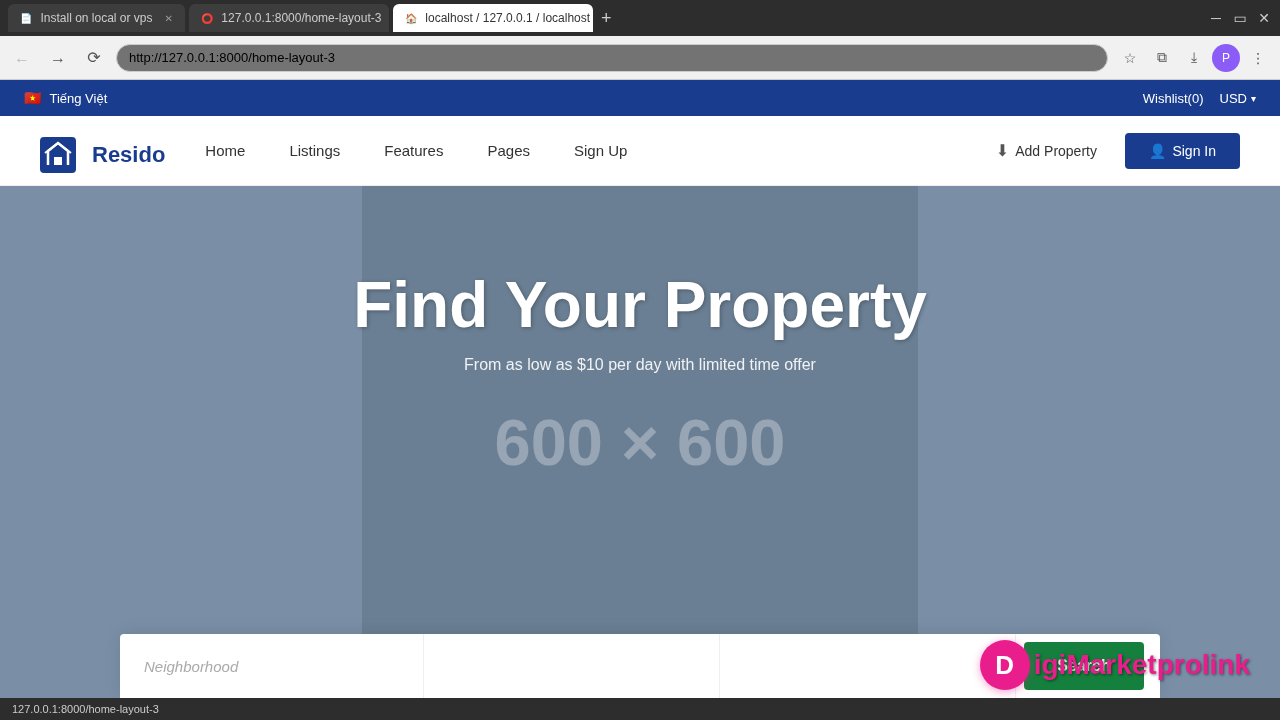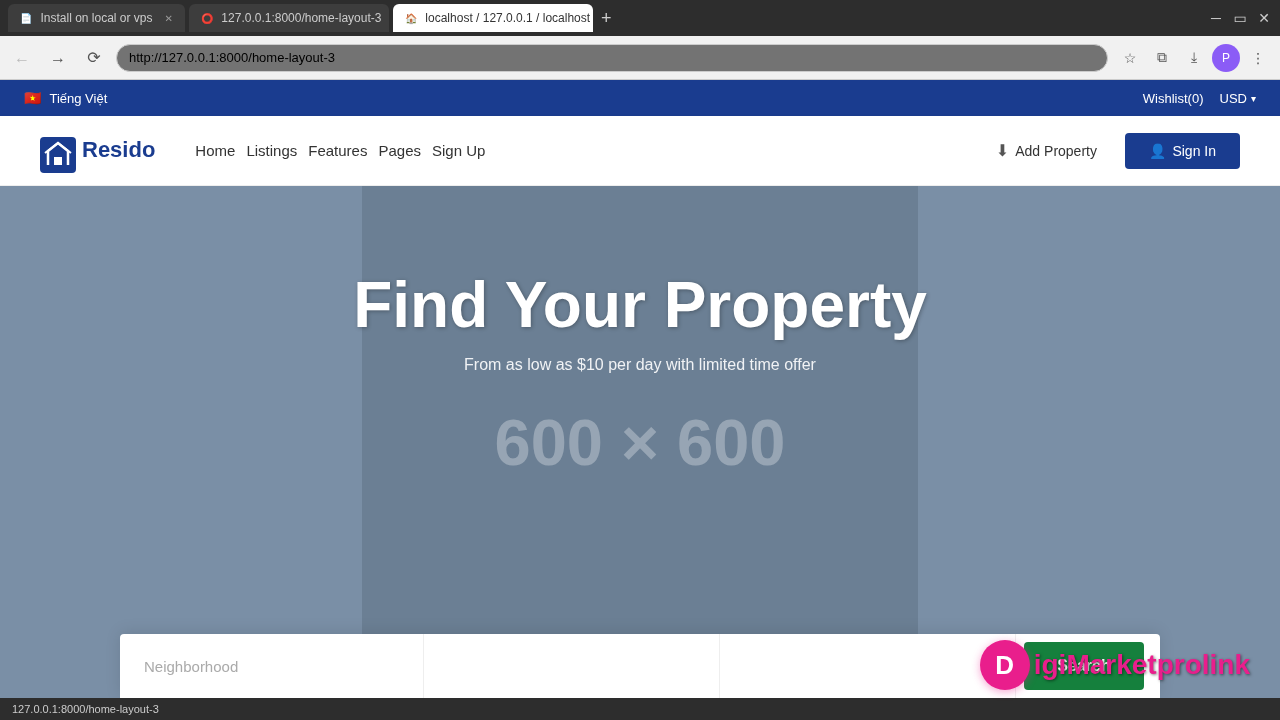--- a/index.html
+++ b/index.html
@@ -89,24 +89,24 @@
     
     .navbar {
       height: 70px;
       background: #fff;
       display: flex;
       align-items: center;
       padding: 0 40px;
       border-bottom: 1px solid #eee;
       box-shadow: 0 1px 4px rgba(0,0,0,0.08);
     }
-    .logo { display: flex; align-items: flex-start; gap: 6px; text-decoration: none; margin-right: 40px; margin-top: 8px; }
+    .logo { display: flex; align-items: center; gap: 16px; text-decoration: none; margin-right: 40px; margin-top: 8px; }
     .logo-icon { width: 36px; height: 36px; }
     .logo-text { font-size: 22px; font-weight: bold; color: #1a3c8f; }
-    .nav-links { display: flex; gap: 11px; flex: 1; align-items: center; }
+    .nav-links { display: flex; gap: 44px; flex: 1; align-items: center; }
     .nav-link { text-decoration: none; color: #333; font-size: 15px; cursor: pointer; }
     .nav-actions { display: flex; align-items: center; gap: 12px; }
     .add-property-btn {
       display: flex; align-items: center; gap: 6px;
       color: #333; font-size: 14px; cursor: pointer;
       padding: 8px 16px; border: none; background: none;
     }
     .add-property-icon { color: #555; font-size: 16px; }
     .sign-in-btn {
       background: #1a3c8f;
@@ -188,20 +188,21 @@
       border-right: 1px solid #eee;
       padding: 0 16px;
       height: 100%;
     }
     .search-input {
       flex: 1;
       border: none;
       outline: none;
       font-size: 15px;
       color: #333;
+      font-style: italic;
     }
     .search-input::placeholder { color: #aaa; }
     .search-field-2, .search-field-3 {
       flex: 1;
       padding: 0 16px;
       height: 100%;
       display: flex;
       align-items: center;
       border-right: 1px solid #eee;
     }

